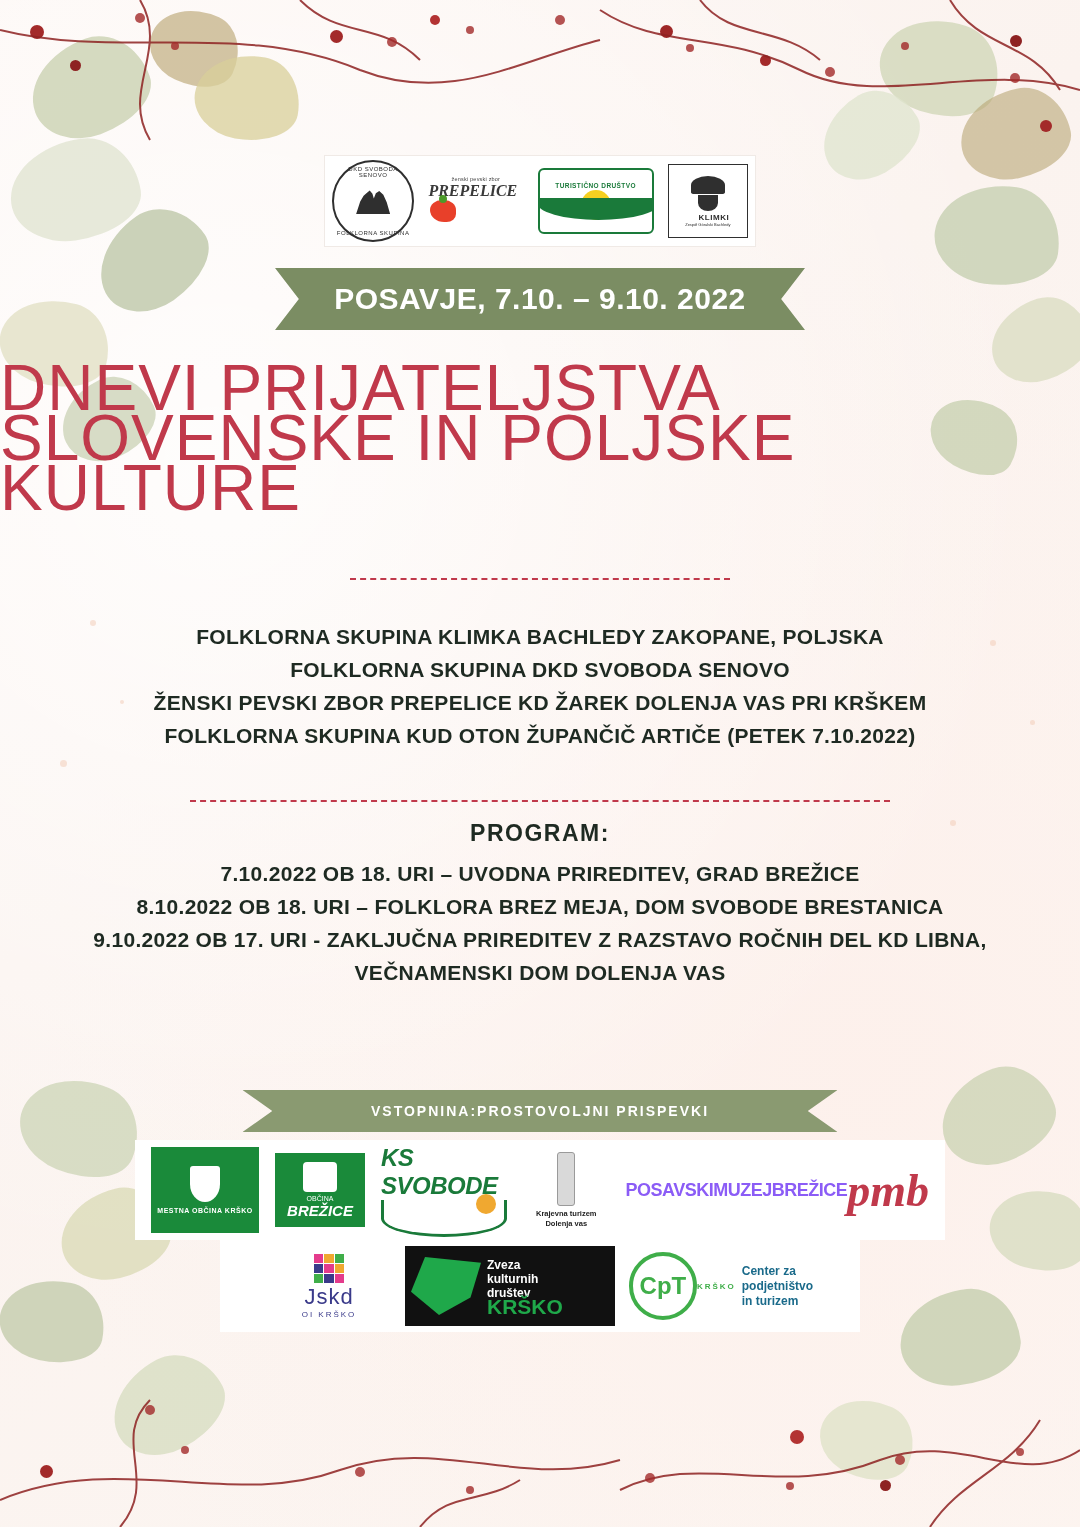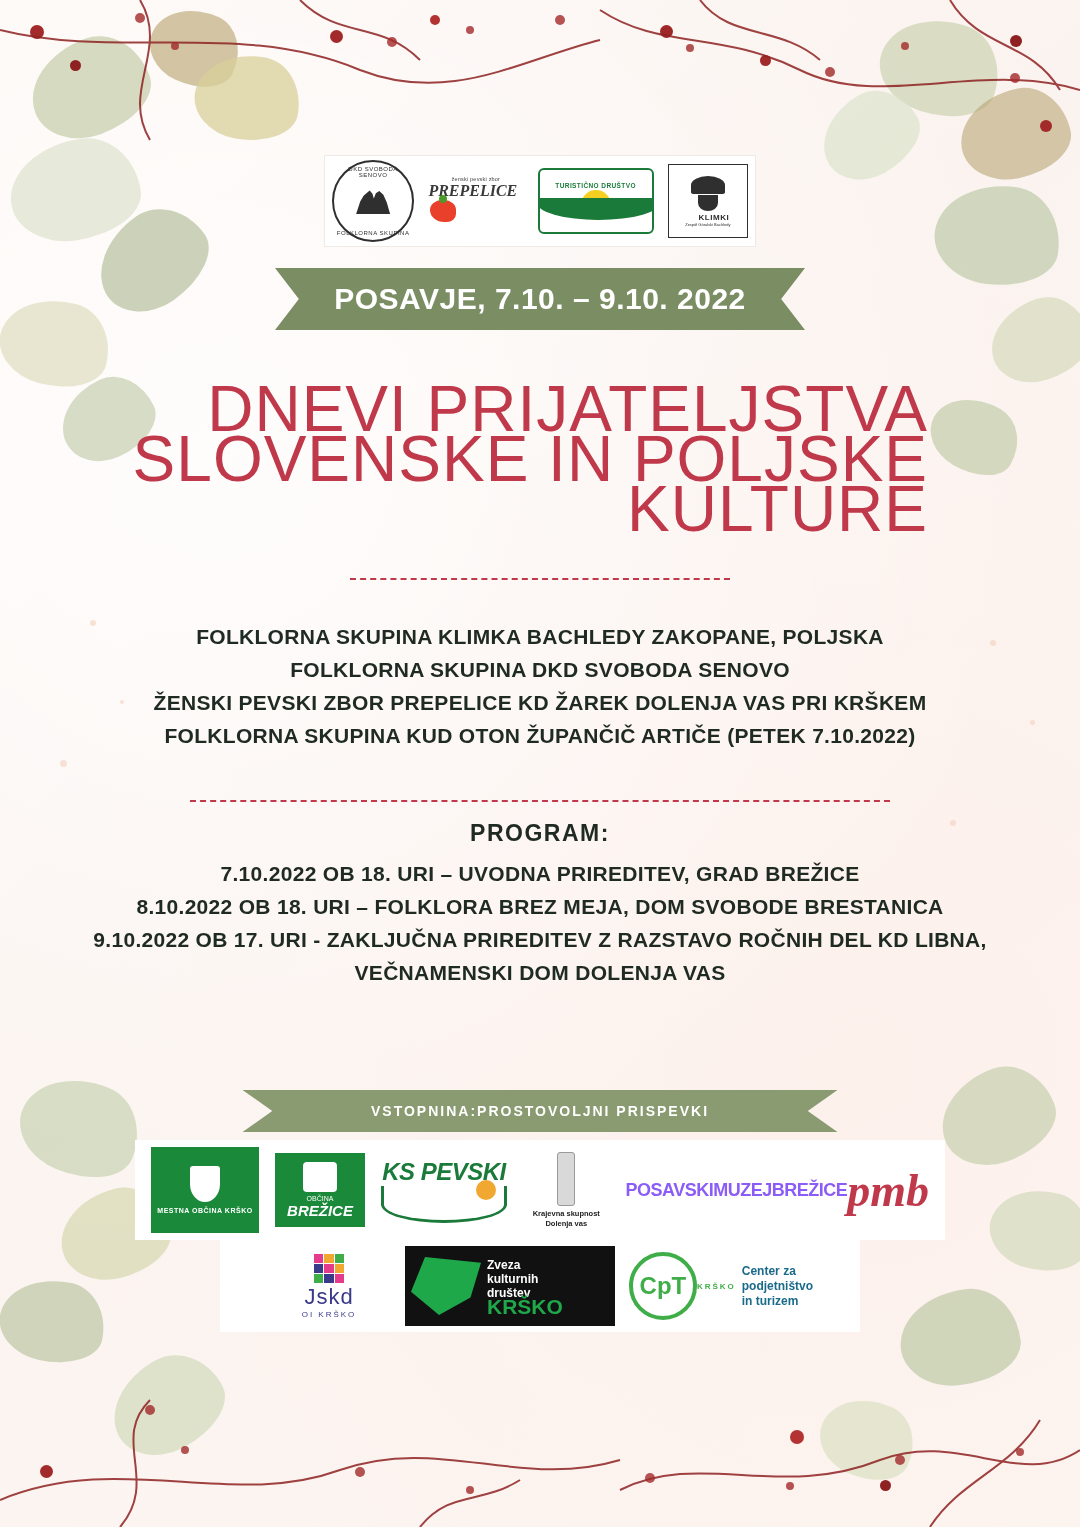--- a/index.html
+++ b/index.html
@@ -73,21 +73,21 @@
     background:#7b8d63;
     clip-path:polygon(0 0,100% 0,95.5% 50%,100% 100%,0 100%,4.5% 50%);
   }
   .ribbon-text{
     position:absolute;inset:0;display:flex;align-items:center;justify-content:center;
     color:#ffffff;font-size:30px;font-weight:700;letter-spacing:.5px;
     font-family:"Liberation Sans",sans-serif;
   }
 
   .main-title{
-    position:absolute;top:384px;left:0;width:928px;text-align:right;
+    position:absolute;top:363px;left:0;width:928px;text-align:left;
     color:#c0394b;font-family:"Liberation Sans",sans-serif;
     font-size:64px;line-height:50px;letter-spacing:1px;font-weight:400;
   }
   .main-title .l{display:block;}
 
   .divider{
     position:absolute;left:50%;transform:translateX(-50%);
     border-top:2px dashed #c0394b;height:0;
   }
   .div1{top:578px;width:380px;}
@@ -325,28 +325,28 @@
         </div>
       </div>
       <div class="sp">
         <div class="brezice-logo">
           <div class="bg-w"></div>
           <div class="t1">OBČINA</div>
           <div class="t2">BREŽICE</div>
         </div>
       </div>
       <div class="sp ks">
-        <div class="nm">KS PEVSKI</div>
+        <div class="nm">KS SVOBODE</div>
         <div class="hill">
             <div class="sun"></div>
           </div>
       </div>
       <div class="sp krjv">
         <div class="col"></div>
-        <div class="t">Krajevna skupnost Dolenja vas</div>
+        <div class="t">Krajevna turizem Dolenja vas</div>
       </div>
       <div class="sp" style="flex-direction:row;">
         <span class="posmuz">POSAVSKIMUZEJBREŽICE</span>
         <span class="pmb">pmb</span>
       </div>
     </div>
 
     <div class="srow srow2">
       <div class="sp jskd">
         <div class="grid">

